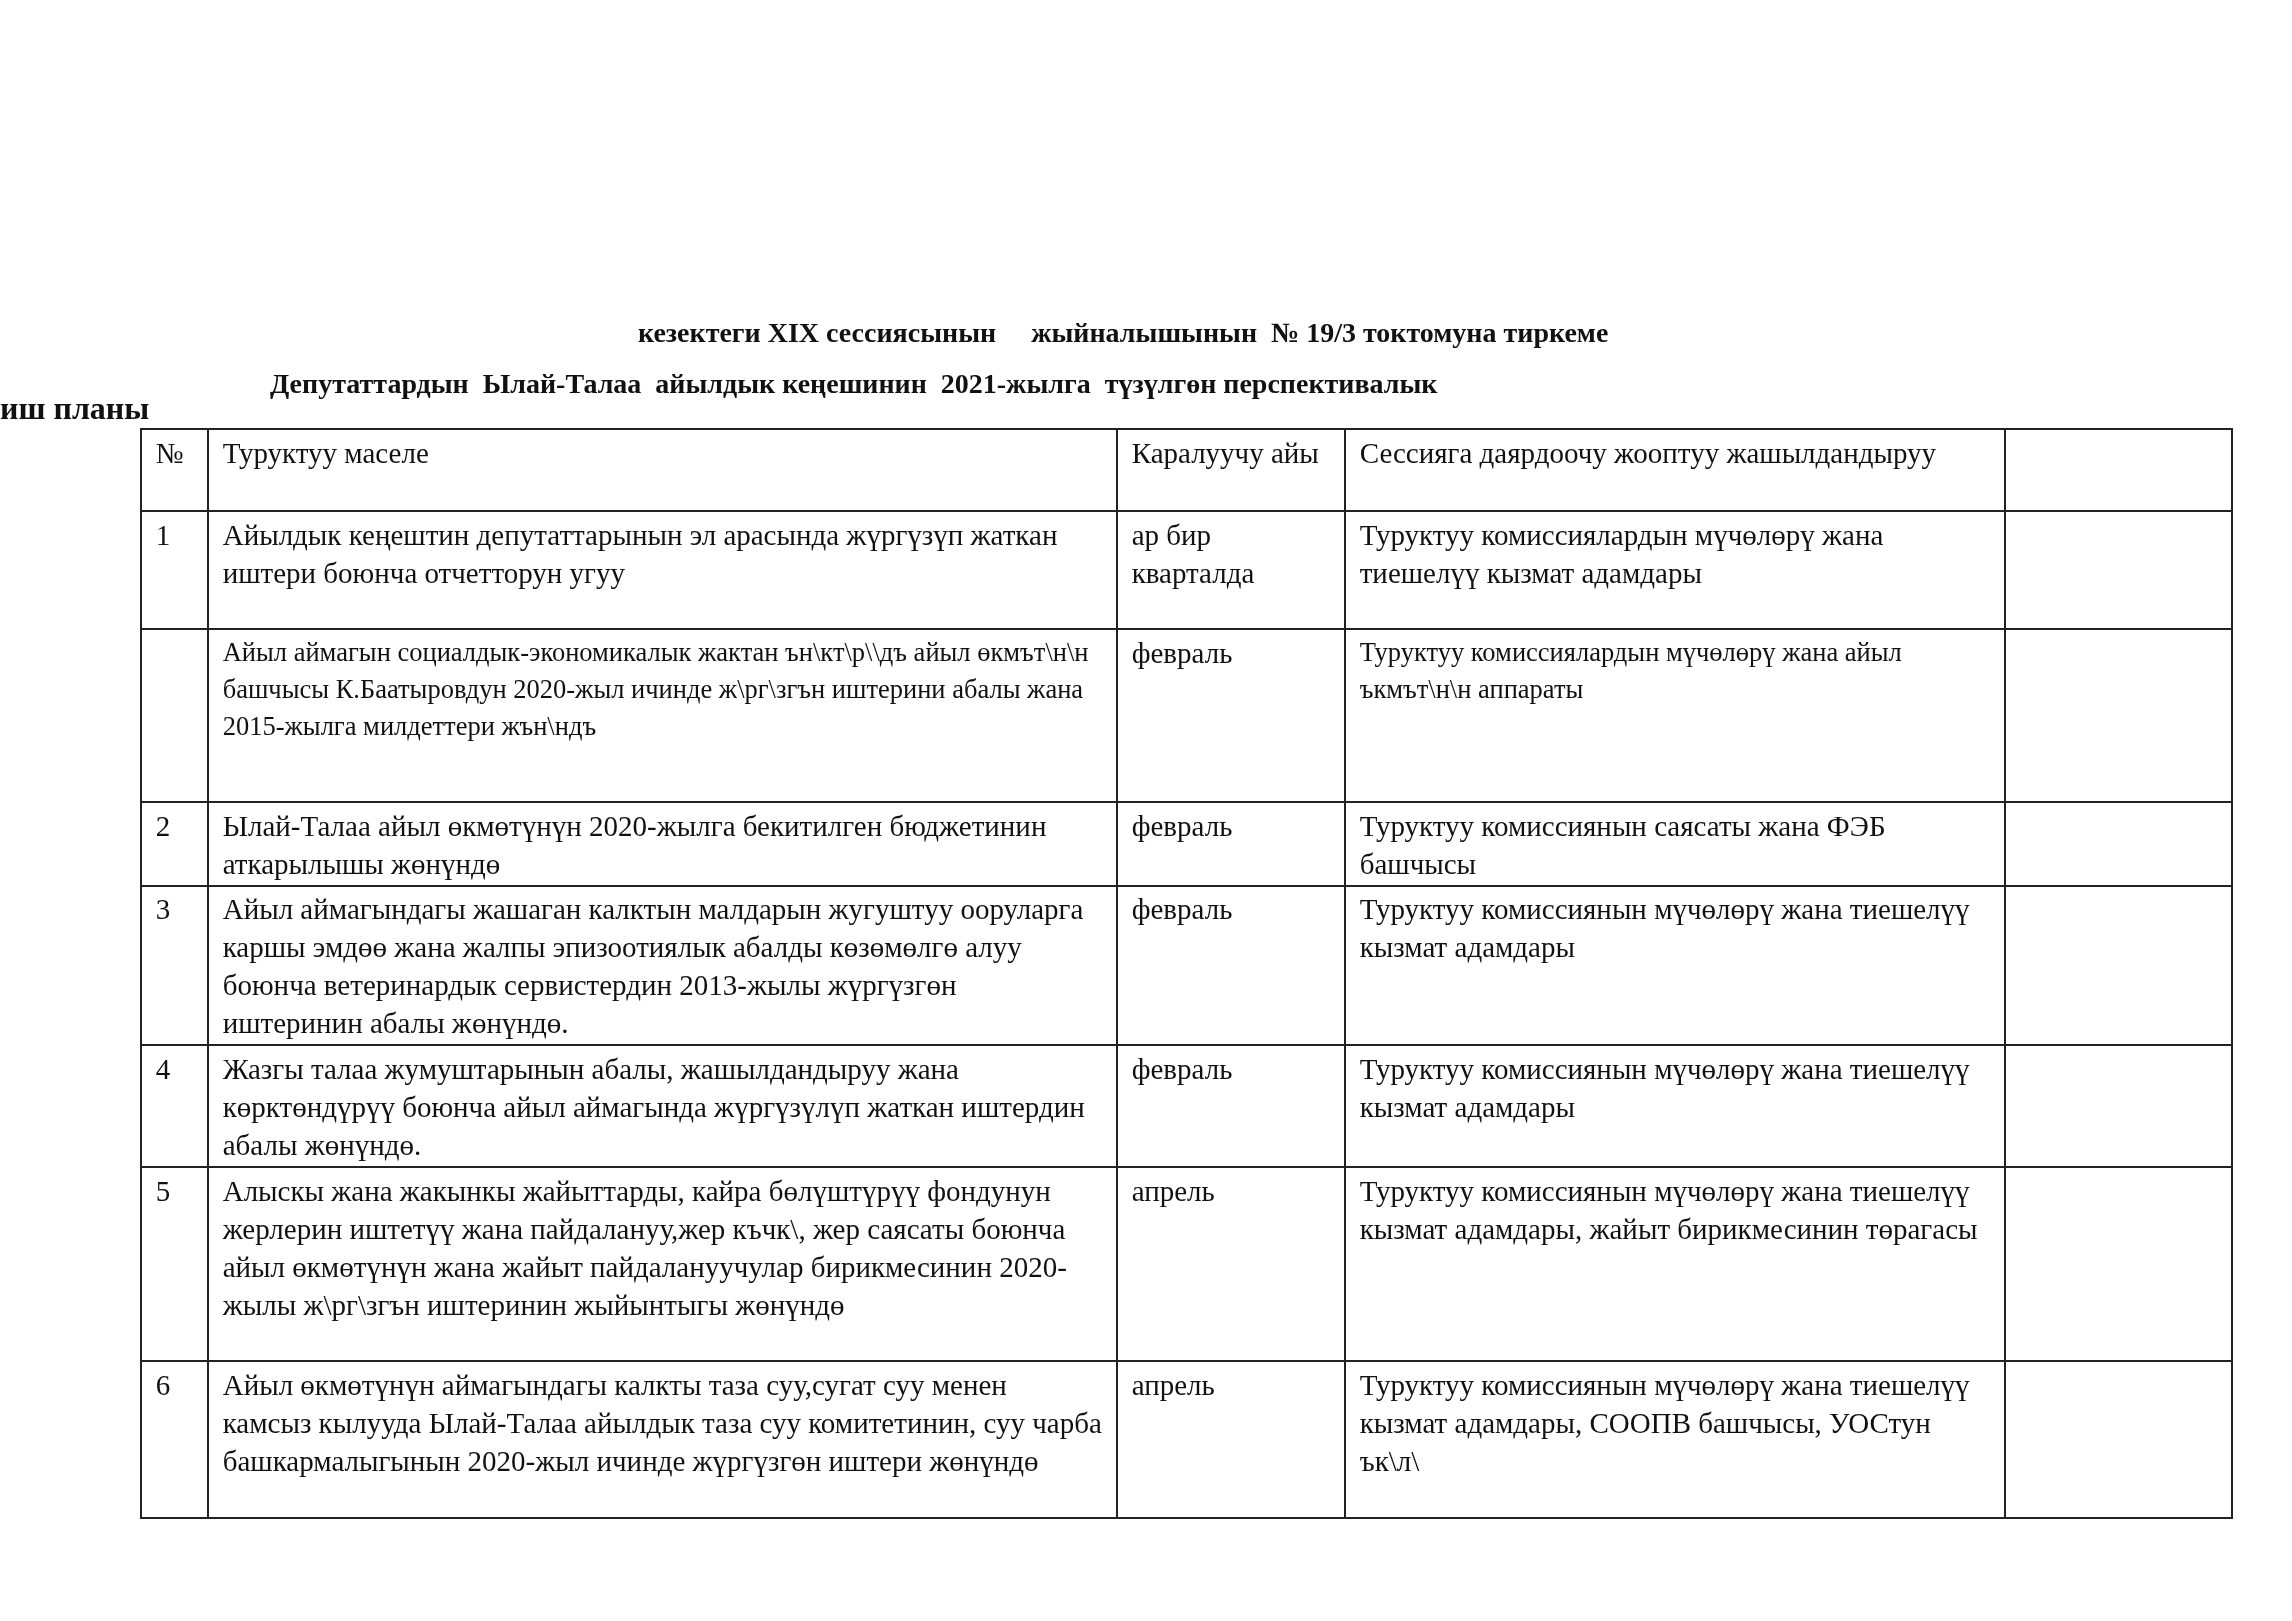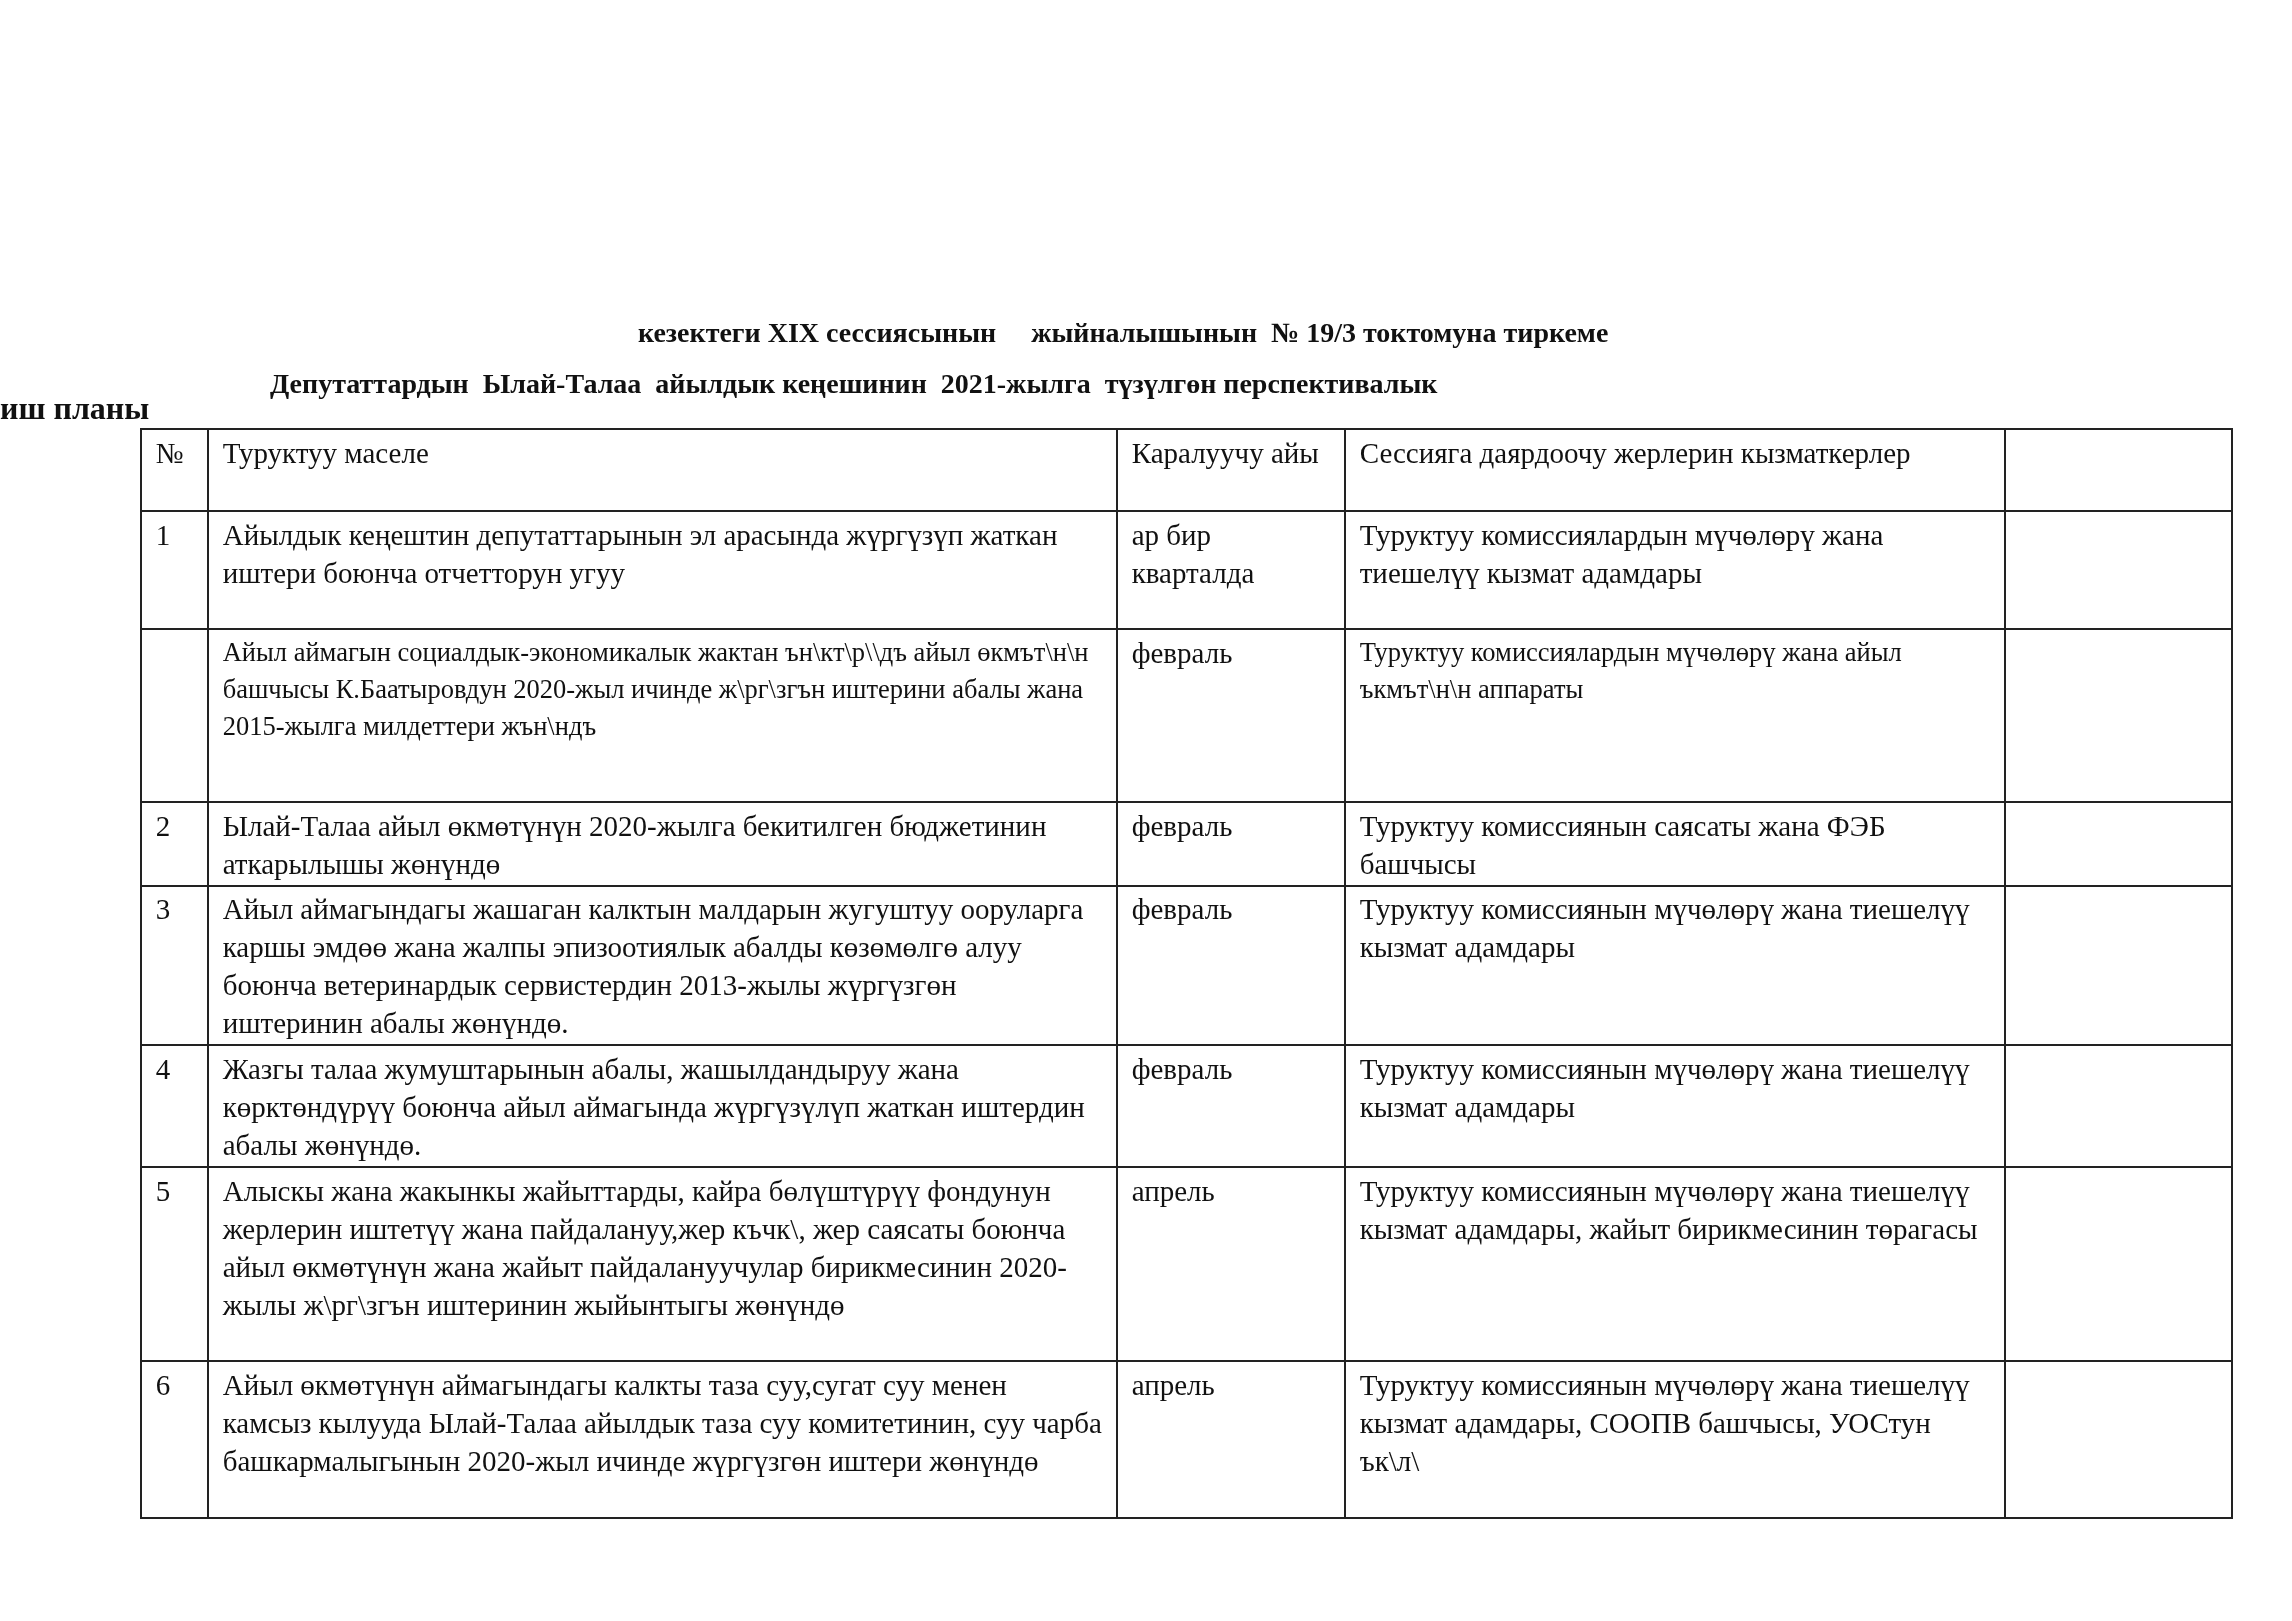--- a/index.html
+++ b/index.html
@@ -43,21 +43,21 @@
       <col class="c-topic">
       <col class="c-month">
       <col class="c-resp">
       <col class="c-extra">
   </colgroup>
   <tbody>
       <tr class="h-head">
     <td class="num">№</td>
     <td>Туруктуу маселе</td>
     <td>Каралуучу айы</td>
-    <td>Сессияга даярдоочу жерлерин  кызматкерлер</td>
+    <td>Сессияга даярдоочу жооптуу  жашылдандыруу</td>
     <td></td>
   </tr>
   <tr class="h-r1">
     <td class="num">1</td>
     <td>Айылдык кеңештин депутаттарынын эл арасында жүргүзүп жаткан иштери боюнча отчетторун угуу</td>
     <td>ар бир кварталда</td>
     <td>Туруктуу комиссиялардын мүчөлөрү жана тиешелүү кызмат адамдары</td>
     <td></td>
   </tr>
   <tr class="h-r1b">

